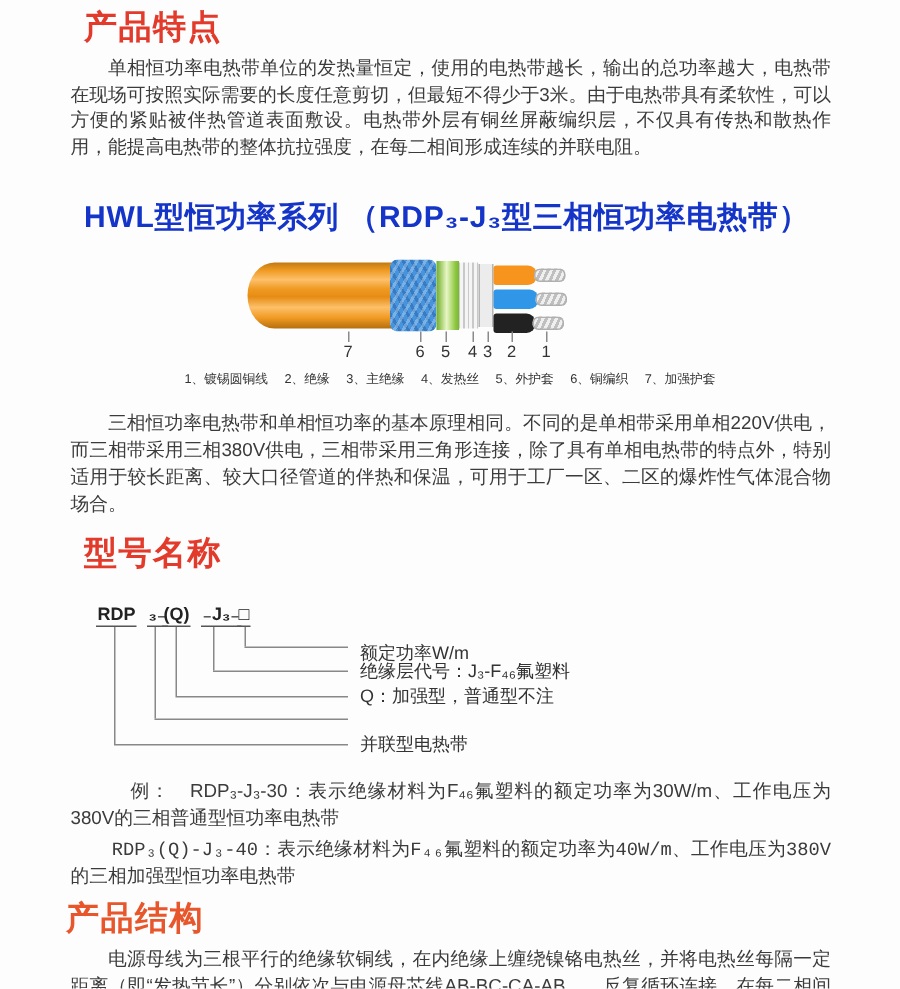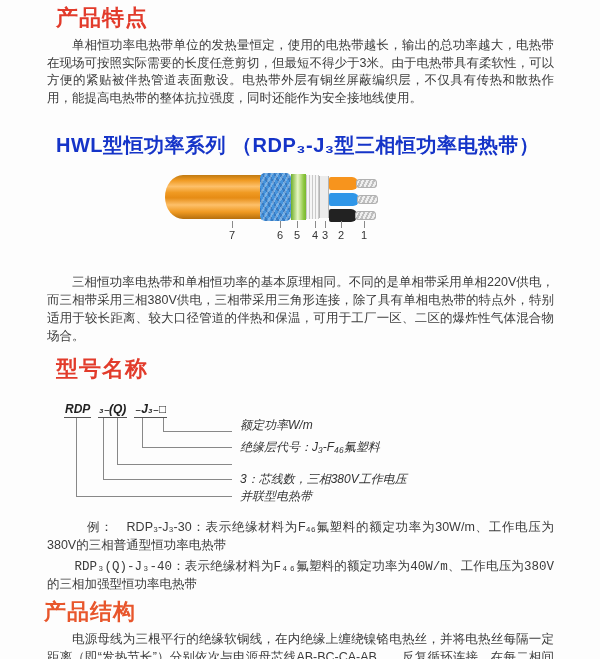--- a/index.html
+++ b/index.html
@@ -75,47 +75,47 @@
   .num{top:60px;width:12px;text-align:center;font-size:11px;color:#333;}
   .n1{left:226px;}.n2{left:274px;}.n3{left:291px;}.n4{left:309px;}
   .n5{left:319px;}.n6{left:335px;}.n7{left:358px;}
   .legend{
     top:78px;left:0;width:600px;display:flex;justify-content:center;gap:11px;
     font-size:8.5px;color:#333;position:absolute;
   }
   .legend span{position:static;white-space:nowrap;}
 
   
-  .diagram{position:relative;margin:19px 0 0 56px;width:480px;height:112px;font-style:italic;}
+  .diagram{position:relative;margin:19px 0 0 56px;width:480px;height:112px;}
   .diagram *{position:absolute;}
   .code-part{
     top:0;font-size:12px;font-weight:600;color:#222;
     border-bottom:1px solid #555;padding:0 1px 1px 1px;line-height:14px;
   }
   .cp1{left:8px;}.cp2{left:42px;}.cp3{left:52px;}.cp4{left:78px;}.cp5{left:102px;}
   .vline{width:1px;background:#888;top:16px;}
   .vl1{left:20px;height:78px;}
   .vl2{left:47px;height:61px;}
   .vl3{left:61px;height:46px;}
   .vl4{left:86px;height:29px;}
   .vl5{left:107px;height:13px;}
   .hline{height:1px;background:#888;}
   .hl1{top:94px;left:20px;width:156px;}
   .hl2{top:77px;left:47px;width:129px;}
   .hl3{top:62px;left:61px;width:115px;}
   .hl4{top:45px;left:86px;width:90px;}
   .hl5{top:29px;left:107px;width:69px;}
   .callout{left:184px;font-size:12px;color:#333;white-space:nowrap;line-height:14px;}
-  .co1{top:16px;}.co2{top:38px;}.co3{top:55px;}.co4{top:70px;}.co5{top:87px;}
+  .co1{top:26px;}.co2{top:38px;}.co3{top:55px;}.co4{top:70px;}.co5{top:87px;}
 </style>
 </head>
 <body>
 
 <h2 class="sec-heading red">产品特点</h2>
-<p class="body">单相恒功率电热带单位的发热量恒定，使用的电热带越长，输出的总功率越大，电热带在现场可按照实际需要的长度任意剪切，但最短不得少于3米。由于电热带具有柔软性，可以方便的紧贴被伴热管道表面敷设。电热带外层有铜丝屏蔽编织层，不仅具有传热和散热作用，能提高电热带的整体抗拉强度，同时还能作为安全接地线使用。</p>
+<p class="body">单相恒功率电热带单位的发热量恒定，使用的电热带越长，输出的总功率越大，电热带在现场可按照实际需要的长度任意剪切，但最短不得少于3米。由于电热带具有柔软性，可以方便的紧贴被伴热管道表面敷设。电热带外层有铜丝屏蔽编织层，不仅具有传热和散热作用，能提高电热带的整体抗拉强度，在每二相间形成连续的并联电阻。</p>
 
 <h2 class="blue-heading">HWL型恒功率系列 （RDP₃-J₃型三相恒功率电热带）</h2>
 
 <div class="figure">
   <div class="sheath"></div>
   <div class="braid"></div>
   <div class="green-layer"></div>
   <div class="spiral"></div>
   <div class="layer3"></div>
   <div class="wire wire-orange"></div>
@@ -134,20 +134,29 @@
   <div class="tick t7"></div>
 
   <span class="num n1">7</span>
   <span class="num n2">6</span>
   <span class="num n3">5</span>
   <span class="num n4">4</span>
   <span class="num n5">3</span>
   <span class="num n6">2</span>
   <span class="num n7">1</span>
 
+  <div class="legend">
+    <span>1、镀锡圆铜线</span>
+    <span>2、绝缘</span>
+    <span>3、主绝缘</span>
+    <span>4、发热丝</span>
+    <span>5、外护套</span>
+    <span>6、铜编织</span>
+    <span>7、加强护套</span>
+  </div>
 </div>
 
 <p class="body body2">三相恒功率电热带和单相恒功率的基本原理相同。不同的是单相带采用单相220V供电，而三相带采用三相380V供电，三相带采用三角形连接，除了具有单相电热带的特点外，特别适用于较长距离、较大口径管道的伴热和保温，可用于工厂一区、二区的爆炸性气体混合物场合。</p>
 
 <h2 class="sec-heading red m-top14">型号名称</h2>
 
 <div class="diagram">
   <span class="code-part cp1">RDP</span>
   <span class="code-part cp2">₃₋</span>
   <span class="code-part cp3">(Q)</span>
@@ -160,21 +169,21 @@
   <div class="vline vl4"></div>
   <div class="vline vl5"></div>
   <div class="hline hl1"></div>
   <div class="hline hl2"></div>
   <div class="hline hl3"></div>
   <div class="hline hl4"></div>
   <div class="hline hl5"></div>
 
   <span class="callout co1">额定功率W/m</span>
   <span class="callout co2">绝缘层代号：J₃-F₄₆氟塑料</span>
-  <span class="callout co4">3：芯线数，三相380V工作电压</span>
+  <span class="callout co3">Q：加强型，普通型不注</span>
   <span class="callout co5">并联型电热带</span>
 </div>
 
 <p class="example ex1">例：　RDP₃-J₃-30：表示绝缘材料为F₄₆氟塑料的额定功率为30W/m、工作电压为380V的三相普通型恒功率电热带</p>
 <p class="example ex2">RDP₃(Q)-J₃-40：表示绝缘材料为F₄₆氟塑料的额定功率为40W/m、工作电压为380V的三相加强型恒功率电热带</p>
 
 <h2 class="sec-heading orange m-top8">产品结构</h2>
 <p class="body structure-body">电源母线为三根平行的绝缘软铜线，在内绝缘上缠绕镍铬电热丝，并将电热丝每隔一定距离（即“发热节长”）分别依次与电源母芯线AB-BC-CA-AB……反复循环连接，在每二相间形成连续的并联电阻。当母芯线通三相电后，各关联电阻发热，因而形成一条连续的三相供电的加热带，而且可以根据使用情况任意剪切。</p>
 
 </body></html>

